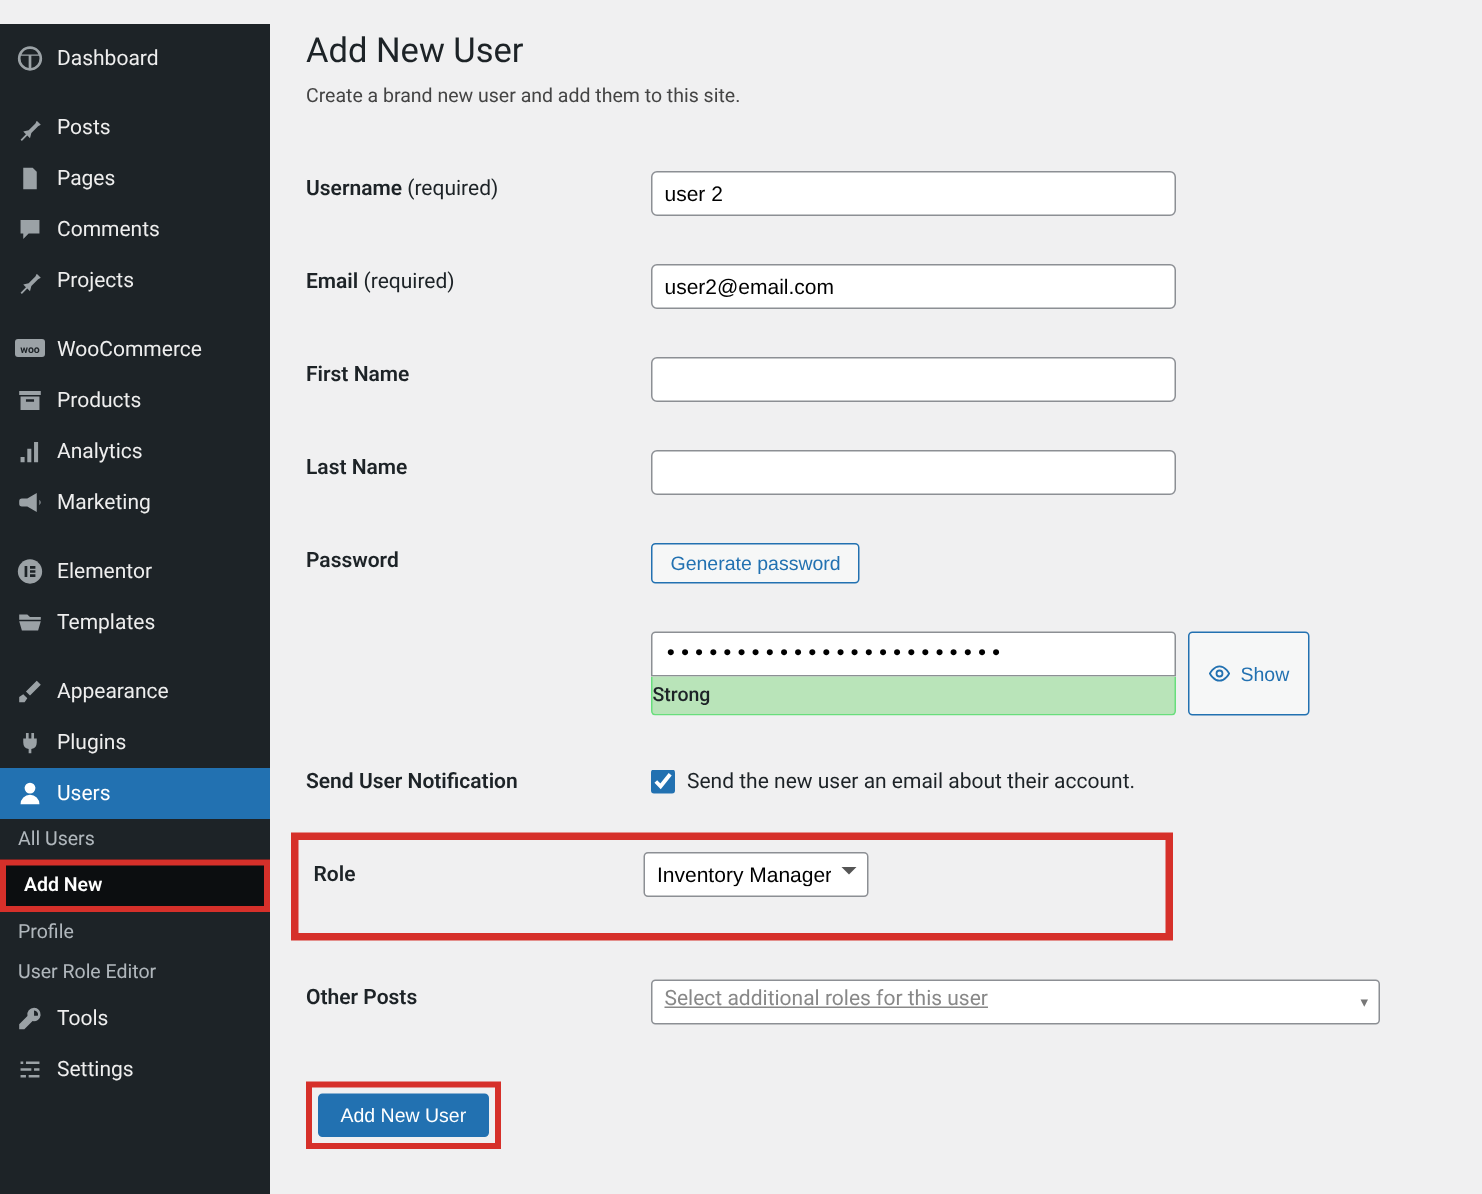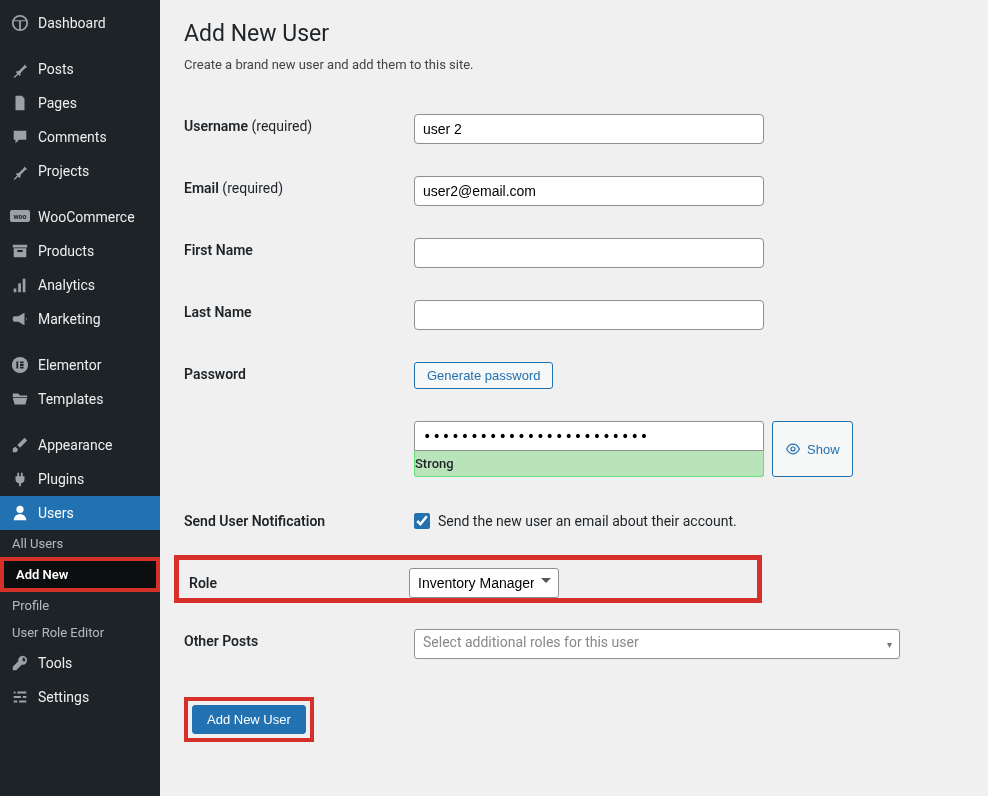--- a/index.html
+++ b/index.html
@@ -1,18 +1,18 @@
 <!DOCTYPE html>
 <html><head>
 <meta charset="utf-8">
 <style>
 * { box-sizing: border-box; margin: 0; padding: 0; }
 body { font-family: -apple-system, BlinkMacSystemFont, "Segoe UI", Roboto, sans-serif; background: #f0f0f1; color: #1d2327; width: 988px; height: 796px; overflow: hidden; }
 .layout { display: flex; height: 100%; }
-.sidebar { width: 160px; background: #1d2327; color: #ddd; font-size: 14px; display: flex; flex-direction: column; overflow-y: auto; }
+.sidebar { width: 180px; background: #1d2327; color: #ddd; font-size: 14px; display: flex; flex-direction: column; overflow-y: auto; margin-top: 16px; }
 .sidebar-item { display: flex; align-items: center; padding: 7px 10px; color: #eee; cursor: pointer; gap: 8px; font-size: 14px; }
 .sidebar-item .icon { width: 20px; height: 20px; display: inline-flex; align-items: center; justify-content: center; color: rgba(240,246,252,.6); flex-shrink: 0; }
 .sidebar-item.active { background: #2271b1; color: #fff; position: relative; }
 .sidebar-item.active .icon { color: #fff; }
 .sidebar-item.active::after { content: ""; position: absolute; right: -8px; top: 50%; transform: translateY(-50%); border: 8px solid transparent; border-right-color: #f0f0f1; }
 .sidebar-group-top { padding-top: 6px; }
 .sidebar-gap { height: 12px; }
 .subitem { display: block; padding: 6px 12px; color: rgba(240,246,252,.7); font-size: 13px; cursor: pointer; }
 .subitem.current { color: #fff; font-weight: 600; background:#0c0e10; border:4px solid #d6302a; border-right-width:4px; }
 .main { flex: 1; padding: 12px 20px 20px 24px; overflow-y: auto; }
@@ -25,24 +25,24 @@
 .btn-secondary { background: #f6f7f7; border: 1px solid #2271b1; color: #2271b1; border-radius: 3px; padding: 5px 12px; font-size: 13px; cursor: pointer; }
 .pw-row { display: flex; gap: 8px; align-items: stretch; }
 .pw-col { display: flex; flex-direction: column; width: 350px; }
 .strength { padding: 5px 0; text-align: left; font-size: 13px; background: #b9e4b9; border: 1px solid #68de7c; border-top: none; border-radius: 0 0 3px 3px; font-weight: 500; }
 .show-btn { display: inline-flex; align-items: center; gap: 6px; }
 .checkbox-line { display: flex; align-items: center; gap: 8px; font-size: 14px; }
 .checkbox-line input[type=checkbox]{width:16px;height:16px;accent-color:#2271b1;}
 .select-role { width: 150px; height: 30px; border: 1px solid #8c8f94; border-radius: 3px; padding: 3px 24px 3px 8px; font-size: 14px; background: #fff; appearance: none; position: relative; }
 .select-wrap { position: relative; display: inline-block; }
 .select-wrap::after { content: ""; position: absolute; right: 8px; top: 50%; transform: translateY(-50%); border: 5px solid transparent; border-top-color: #555; pointer-events:none;}
-.select-other { width: 486px; height: 30px; border: 1px solid #8c8f94; border-radius: 3px; padding: 4px 28px 4px 8px; font-size: 14px; background: #fff; color: #888; position:relative;}
+.select-other { width: 486px; height: 30px; border: 1px solid #8c8f94; border-radius: 3px; padding: 4px 28px 4px 8px; font-size: 14px; background: #fff; color: #888; position:relative;text-decoration:underline;}
 .select-other-wrap{position:relative; display:inline-block;}
 .select-other-wrap::after{content:"▾"; position:absolute; right:8px; top:50%; transform:translateY(-50%); color:#777; font-size:10px; pointer-events:none;}
-.highlight-box { border: 5px solid #d6302a; padding: 8px 188px 0 0; margin-left:-10px;}
+.highlight-box { border: 5px solid #d6302a; padding: 8px 188px 24px 0; margin-left:-10px;}
 .btn-primary { background: #2271b1; border: 1px solid #2271b1; color: #fff; border-radius: 3px; padding: 6px 14px; font-size: 13px; cursor: pointer; }
 .highlight-inline{display:inline-block; border:4px solid #d6302a; padding:4px;}
 .required{font-weight:400;}
 svg{display:block;}
 </style>
 </head>
 <body>
 
 <div class="layout">
   <div class="sidebar">

